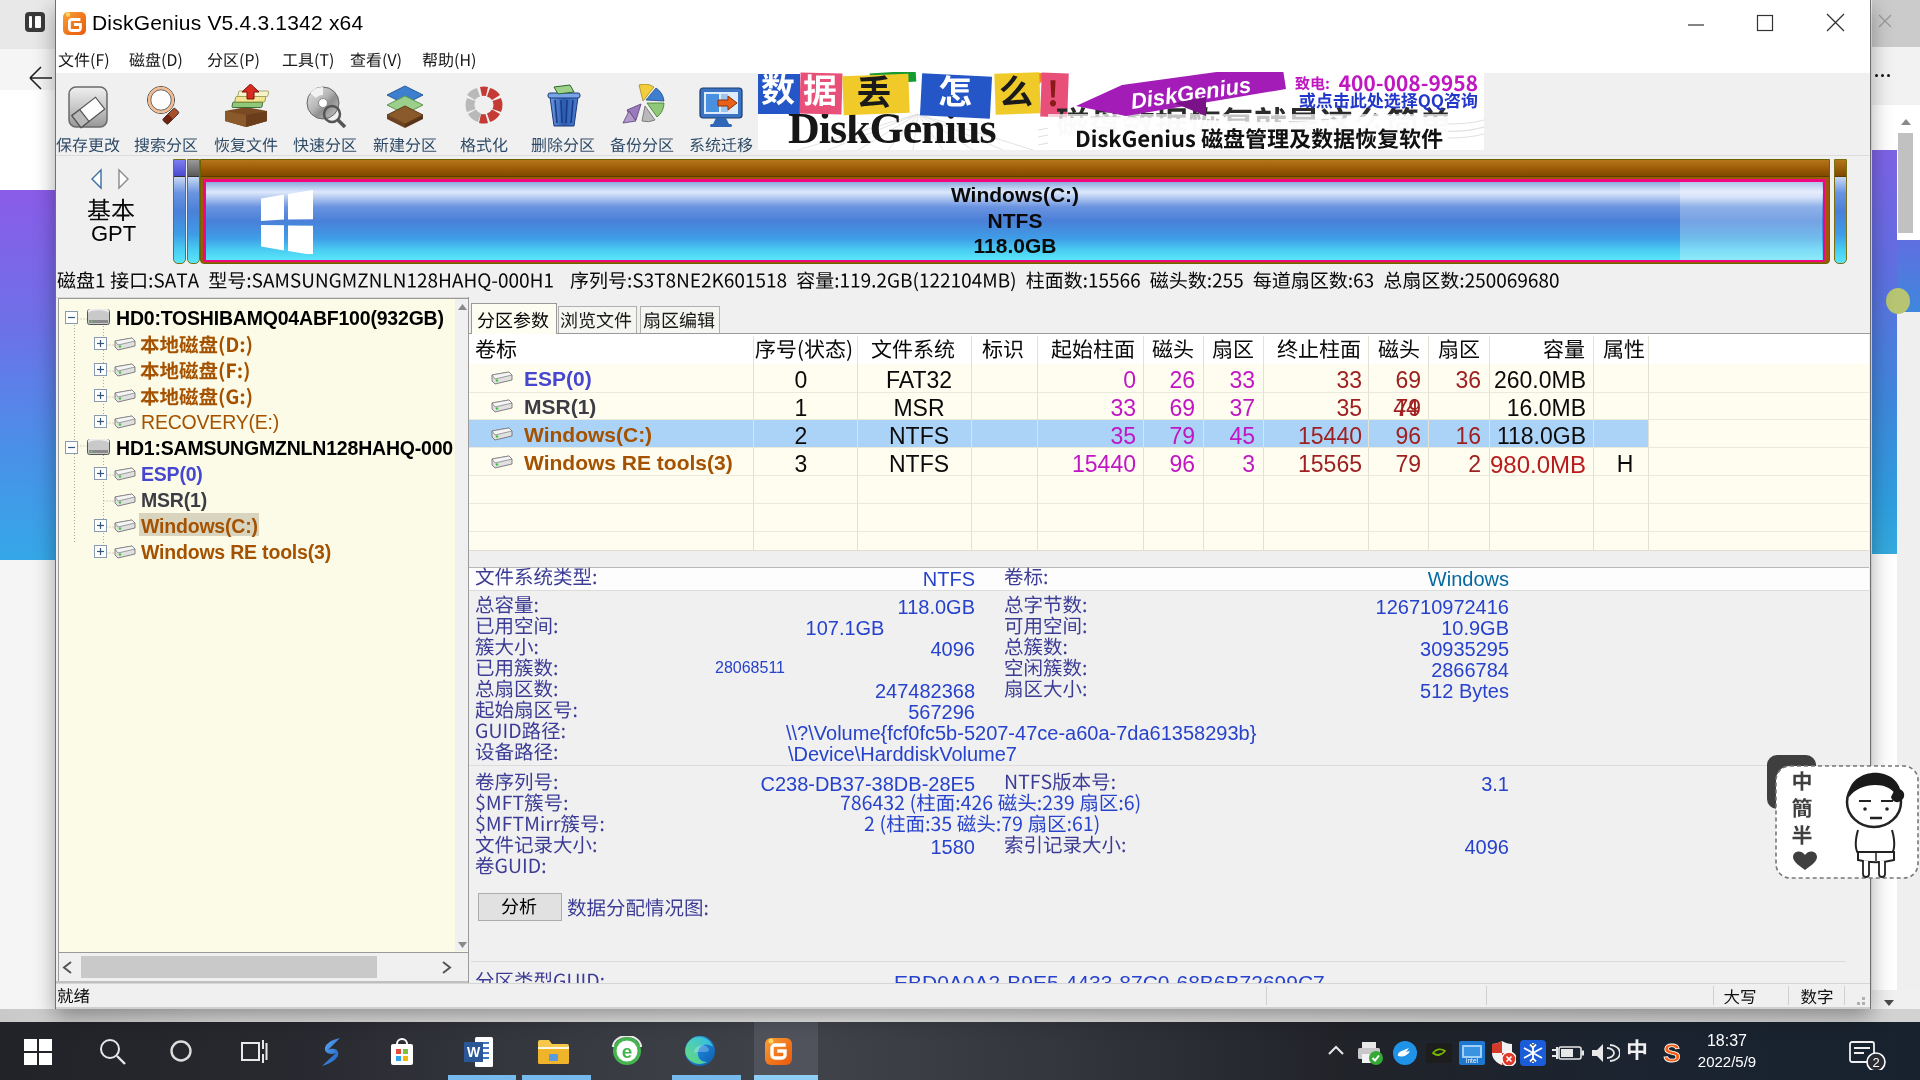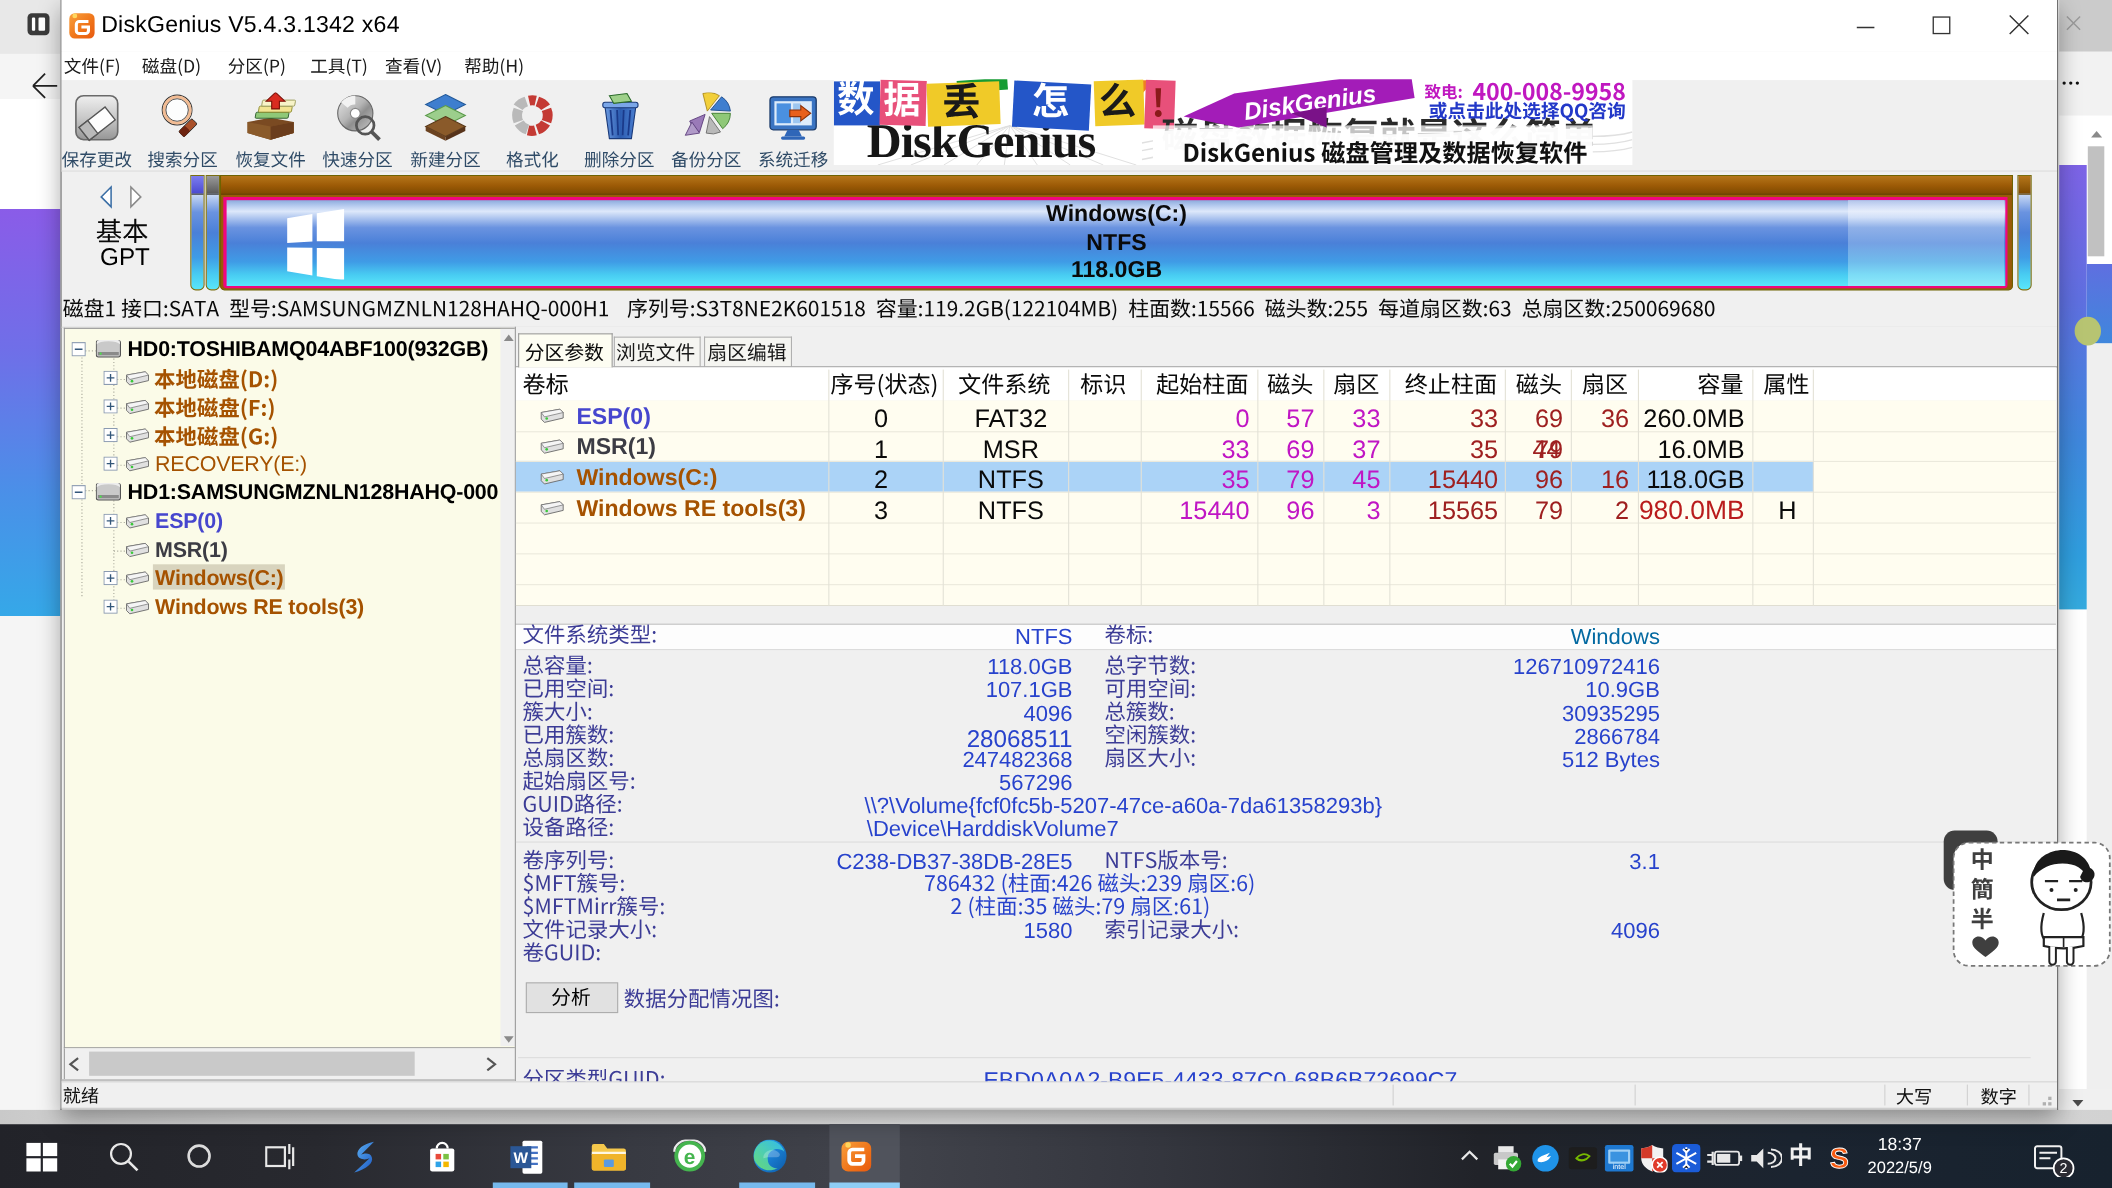--- a/index.html
+++ b/index.html
@@ -560,21 +560,21 @@
     <div class="a" style="left:1592px;top:336px;width:1px;height:215px;background:#e3e1d6"></div>
     <svg class="a" style="left:435px;top:371px" width="22" height="14">
       <path d="M1,4 L18,1 L21,4 L21,9 L4,13 L1,10 Z" fill="#e0e0e0" stroke="#666" stroke-width="0.8"></path>
       <path d="M1,4 L18,1 L21,4 L4,8 Z" fill="#f5f5f5" stroke="#666" stroke-width="0.6"></path>
       <circle cx="6" cy="9.5" r="1.2" fill="#3ac83a"></circle>
     </svg>
     <div class="a" style="left:468px;top:367px;width:230px;height:24px;font-size:21px;font-weight:bold;color:#4646ce">ESP(0)</div>
     <div class="a" style="left:693px;top:367px;width:104px;height:24px;font-size:23px;color:#0a0a0a;text-align:center">0</div>
     <div class="a" style="left:806px;top:367px;width:114px;height:24px;font-size:23px;color:#0a0a0a;text-align:center">FAT32</div>
     <div class="a" style="left:930px;top:367px;width:150px;height:24px;font-size:23px;color:#c016c4;text-align:right">0</div>
-    <div class="a" style="left:989px;top:367px;width:150px;height:24px;font-size:23px;color:#c016c4;text-align:right">57</div>
+    <div class="a" style="left:989px;top:367px;width:150px;height:24px;font-size:23px;color:#c016c4;text-align:right">26</div>
     <div class="a" style="left:1049px;top:367px;width:150px;height:24px;font-size:23px;color:#c016c4;text-align:right">33</div>
     <div class="a" style="left:1156px;top:367px;width:150px;height:24px;font-size:23px;color:#9e2020;text-align:right">33</div>
     <div class="a" style="left:1215px;top:367px;width:150px;height:24px;font-size:23px;color:#9e2020;text-align:right">69</div>
     <div class="a" style="left:1275px;top:367px;width:150px;height:24px;font-size:23px;color:#9e2020;text-align:right">36</div>
     <div class="a" style="left:1380px;top:367px;width:150px;height:24px;font-size:23px;color:#0a0a0a;text-align:right">260.0MB</div>
     <svg class="a" style="left:435px;top:399px" width="22" height="14">
       <path d="M1,4 L18,1 L21,4 L21,9 L4,13 L1,10 Z" fill="#e0e0e0" stroke="#666" stroke-width="0.8"></path>
       <path d="M1,4 L18,1 L21,4 L4,8 Z" fill="#f5f5f5" stroke="#666" stroke-width="0.6"></path>
       <circle cx="6" cy="9.5" r="1.2" fill="#3ac83a"></circle>
     </svg>
@@ -621,25 +621,25 @@
     <div class="a" style="left:1539px;top:451px;width:60px;height:24px;font-size:23px;color:#0a0a0a;text-align:center">H</div>
     <div class="a" style="left:413px;top:551px;width:1400px;height:16px;background:#efefef"></div>
     <div class="a" style="left:413px;top:567px;width:1400px;height:1px;background:#b8b8b8"></div>
     <div class="a" style="left:413px;top:568px;width:1400px;height:22px;background:#fdfdfd"></div>
     <div class="a" style="left:413px;top:590px;width:1400px;height:1px;background:#dcdcdc"></div>
     <div class="a" style="left:413px;top:765px;width:1400px;height:1px;background:#dcdcdc"></div>
     <div class="a" style="left:659px;top:568px;width:260px;height:22px;font-size:20px;color:#2742cc;text-align:right">NTFS</div>
     <div class="a" style="left:1193px;top:568px;width:260px;height:22px;font-size:20px;color:#0369a1;text-align:right">Windows</div>
     <div class="a" style="left:659px;top:596px;width:260px;height:22px;font-size:20px;color:#2742cc;text-align:right">118.0GB</div>
     <div class="a" style="left:1193px;top:596px;width:260px;height:22px;font-size:20px;color:#2742cc;text-align:right">126710972416</div>
-    <div class="a" style="left:659px;top:617px;width:260px;height:22px;font-size:20px;color:#2742cc;text-align:right">107.1GB</div>
+    <div class="a" style="left:659px;top:617px;width:260px;height:22px;font-size:20px;color:#2742cc;text-align:center">107.1GB</div>
     <div class="a" style="left:1193px;top:617px;width:260px;height:22px;font-size:20px;color:#2742cc;text-align:right">10.9GB</div>
     <div class="a" style="left:659px;top:638px;width:260px;height:22px;font-size:20px;color:#2742cc;text-align:right">4096</div>
     <div class="a" style="left:1193px;top:638px;width:260px;height:22px;font-size:20px;color:#2742cc;text-align:right">30935295</div>
-    <div class="a" style="left:659px;top:659px;width:260px;height:22px;font-size:22px;color:#2742cc;text-align:right">28068511</div>
+    <div class="a" style="left:659px;top:659px;width:260px;height:22px;font-size:16px;color:#2742cc;text-align:left">28068511</div>
     <div class="a" style="left:1193px;top:659px;width:260px;height:22px;font-size:20px;color:#2742cc;text-align:right">2866784</div>
     <div class="a" style="left:659px;top:680px;width:260px;height:22px;font-size:20px;color:#2742cc;text-align:right">247482368</div>
     <div class="a" style="left:1193px;top:680px;width:260px;height:22px;font-size:20px;color:#2742cc;text-align:right">512 Bytes</div>
     <div class="a" style="left:659px;top:701px;width:260px;height:22px;font-size:20px;color:#2742cc;text-align:right">567296</div>
     <div class="a" style="left:730px;top:722px;width:620px;height:22px;font-size:20px;color:#2742cc;white-space:nowrap">\\?\Volume{fcf0fc5b-5207-47ce-a60a-7da61358293b}</div>
     <div class="a" style="left:732px;top:743px;width:620px;height:22px;font-size:20px;color:#2742cc;white-space:nowrap">\Device\HarddiskVolume7</div>
     <div class="a" style="left:659px;top:773px;width:260px;height:22px;font-size:20px;color:#2742cc;text-align:right">C238-DB37-38DB-28E5</div>
     <div class="a" style="left:1193px;top:773px;width:260px;height:22px;font-size:20px;color:#2742cc;text-align:right">3.1</div>
     <div class="a" style="left:659px;top:836px;width:260px;height:22px;font-size:20px;color:#2742cc;text-align:right">1580</div>
     <div class="a" style="left:1193px;top:836px;width:260px;height:22px;font-size:20px;color:#2742cc;text-align:right">4096</div>

